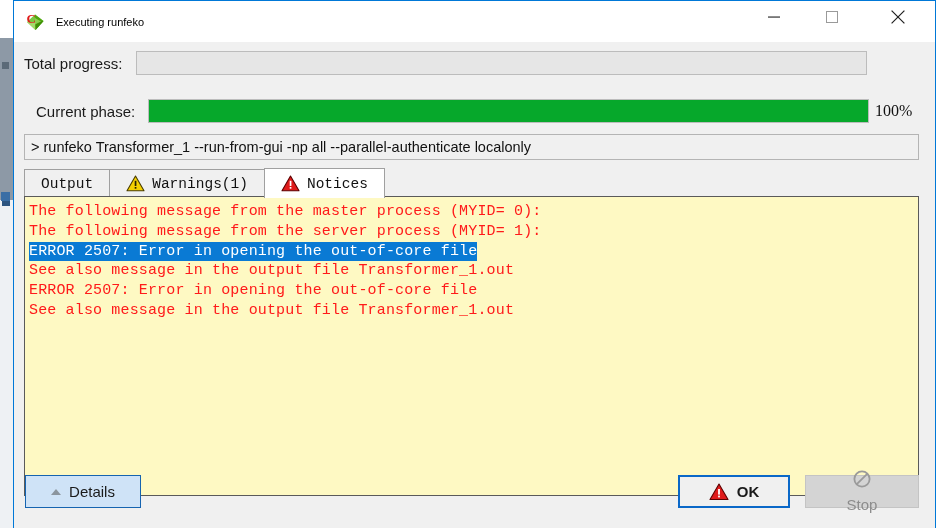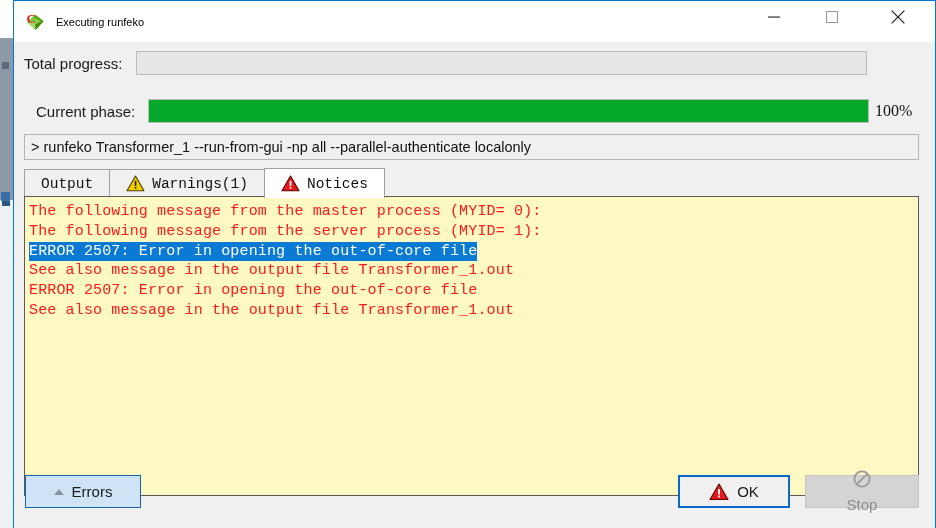--- a/index.html
+++ b/index.html
@@ -225,20 +225,21 @@
     left: 11px; top: 11px;
     width: 116px; height: 33px;
     background: #cfe3f7;
     border: 1px solid #1664b0;
   }
   #btn-ok {
     right: 145px; top: 11px;
     width: 112px; height: 33px;
     background: #f0f0f0;
     border: 2px solid #0a68c8;
+    font-weight: bold;
   }
   #btn-stop {
     right: 16px; top: 11px;
     width: 114px; height: 33px;
     background: #d4d4d4;
     border: 1px solid #c4c4c4;
     color: #8c8c8c;
     flex-direction: column;
   }
   .tri-up {
@@ -348,21 +349,21 @@
         <div class="logline-wrap"><span class="logline sel">ERROR 2507: Error in opening the out-of-core file</span></div>
         <div class="logline-wrap"><span class="logline">See also message in the output file Transformer_1.out</span></div>
         <div class="logline-wrap"><span class="logline">ERROR 2507: Error in opening the out-of-core file</span></div>
         <div class="logline-wrap"><span class="logline">See also message in the output file Transformer_1.out</span></div>
       </div>
 
     <div id="footer">
 
       <div class="btn" id="btn-details">
         <span class="tri-up"></span>
-        <span>Errors</span>
+        <span>Details</span>
       </div>
 
       <div class="btn" id="btn-ok">
         <svg width="20" height="18" viewBox="0 0 20 18" class="icon-inline">
           <path d="M10 1 L19 16.5 L1 16.5 Z" fill="#e01b1b" stroke="#5c0000" stroke-width="1.1" stroke-linejoin="round"></path>
           <rect x="9.1" y="6" width="1.8" height="5.6" fill="#ffffff"></rect>
           <rect x="9.1" y="12.6" width="1.8" height="1.8" fill="#ffffff"></rect>
         </svg>
         <span>OK</span>
       </div>

